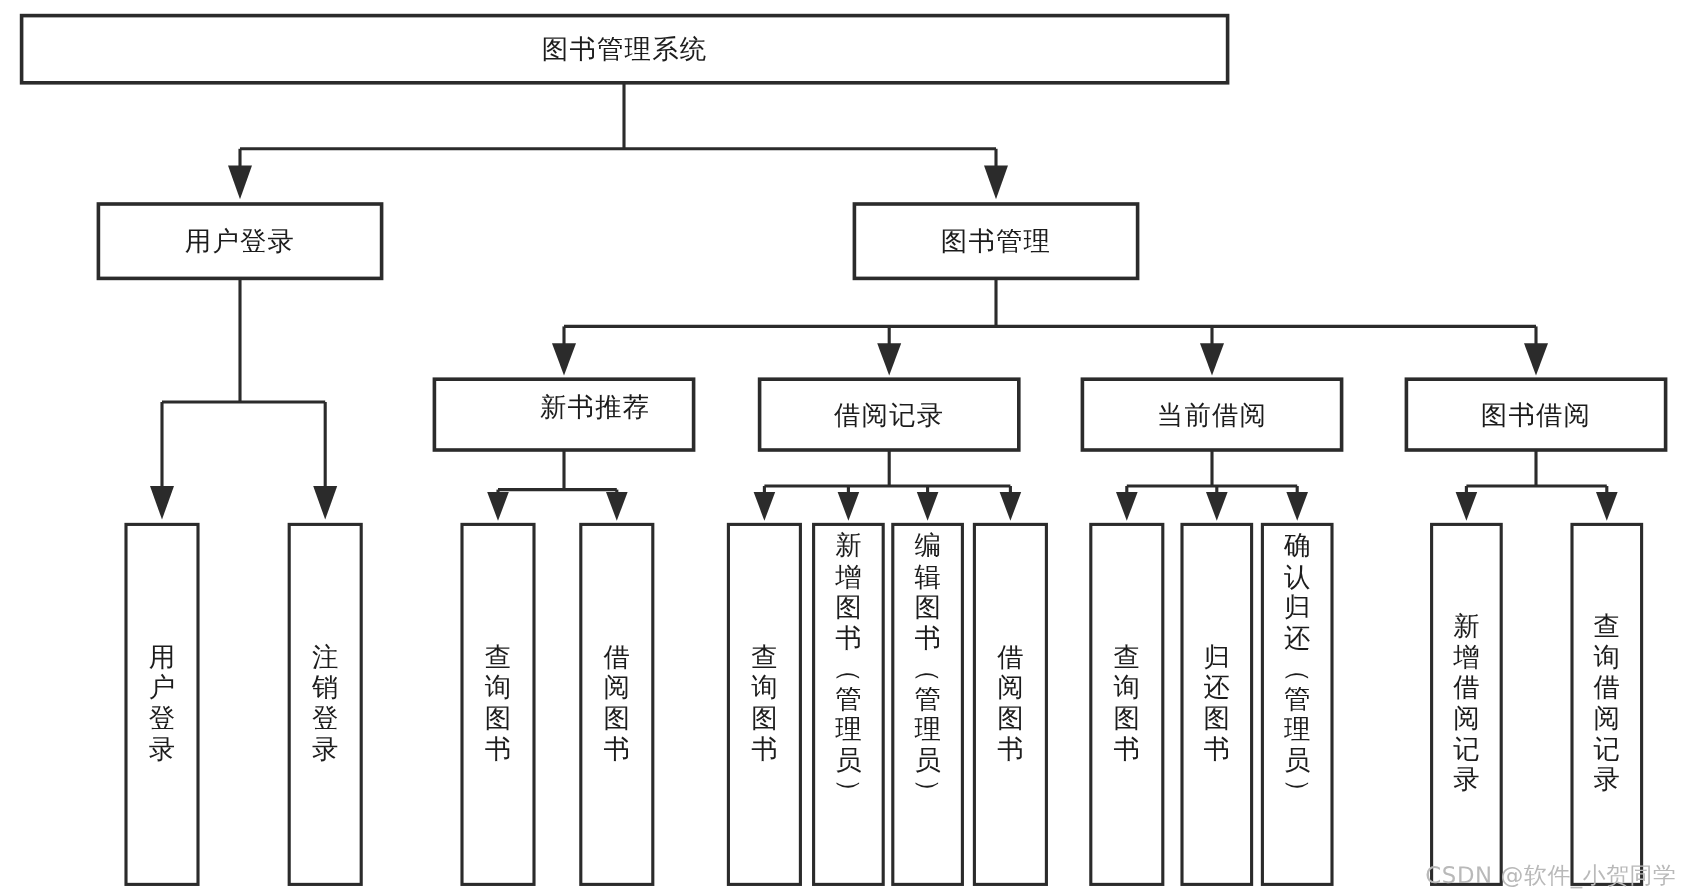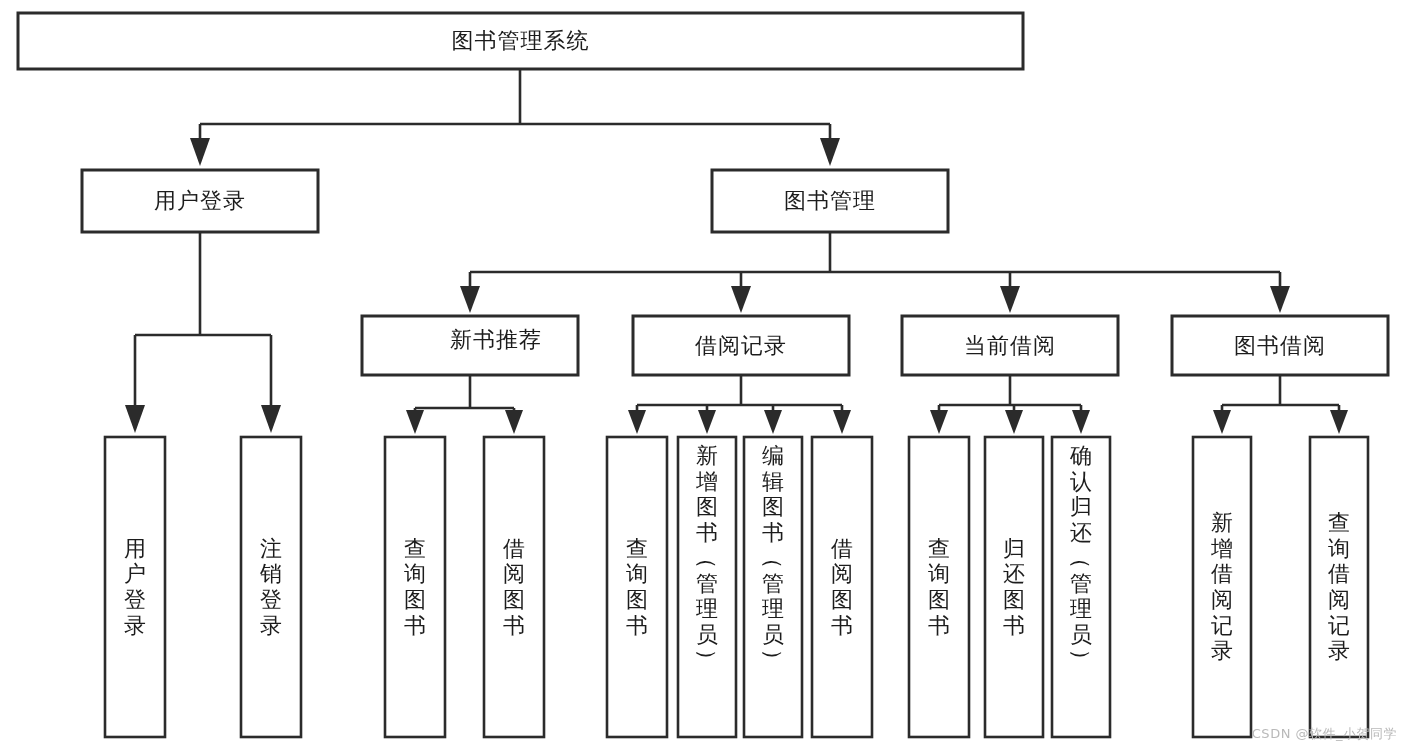--- a/index.html
+++ b/index.html
@@ -73,21 +73,21 @@
   .node-label-v span {
     display: block;
   }
   .vchar-rot {
     transform: rotate(90deg);
   }
   .watermark {
     position: absolute;
     right: 8px;
     bottom: 4px;
-    font-size: 13px;
+    font-size: 19px;
     color: #b9b9b9;
     letter-spacing: 0.5px;
     white-space: nowrap;
     pointer-events: none;
   }
 </style>
 </head>
 <body>
 
 <div id="diagram-root">

